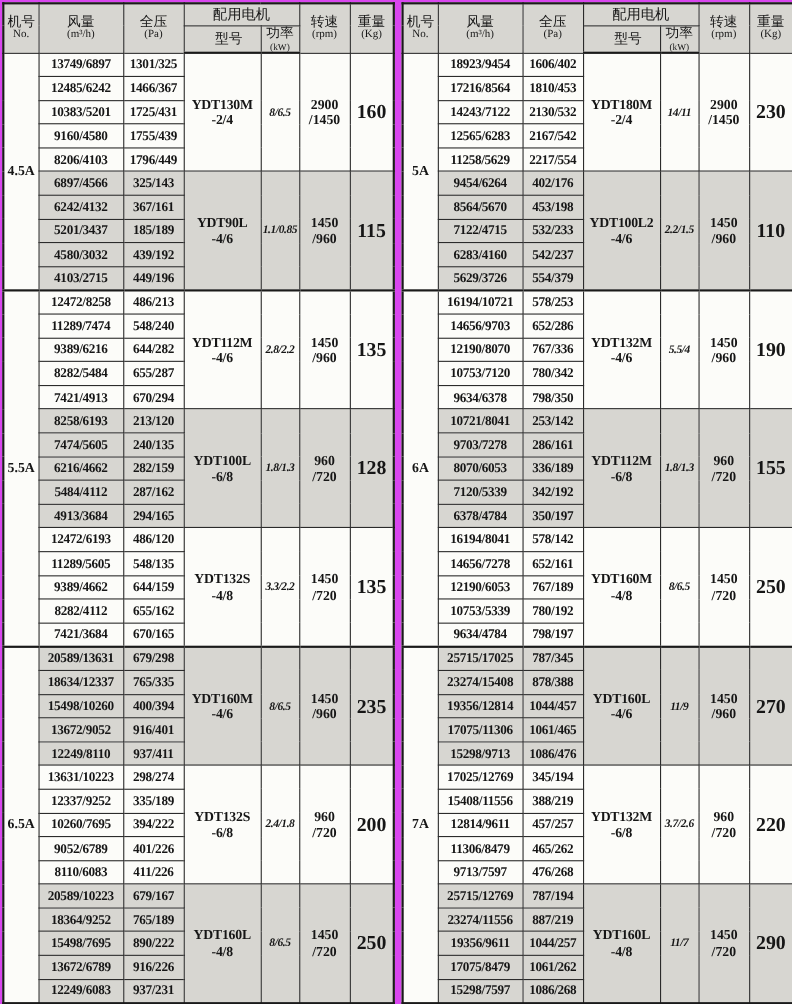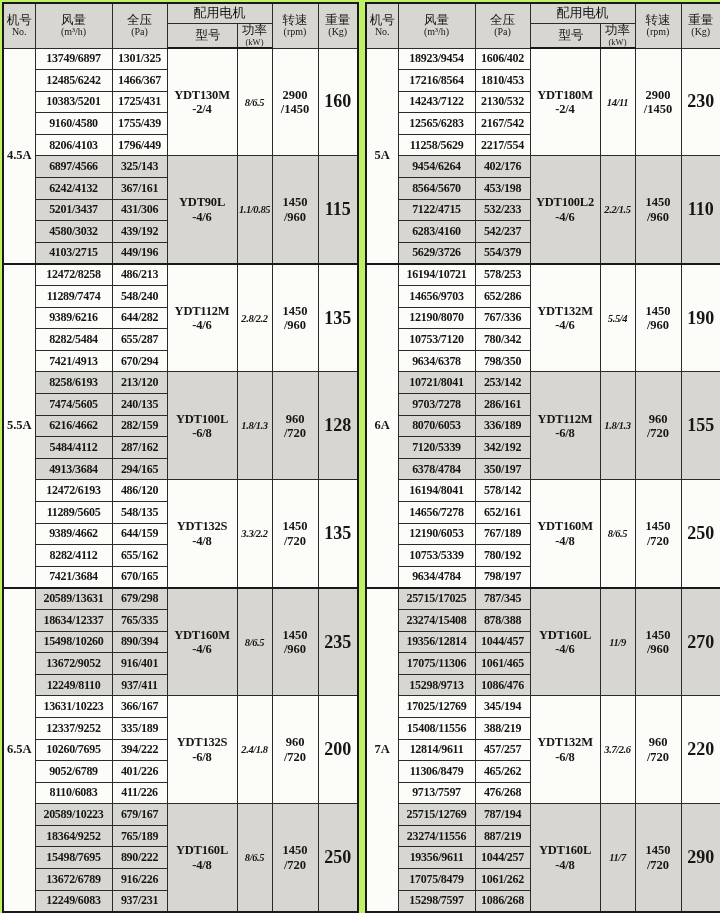--- a/index.html
+++ b/index.html
@@ -1,18 +1,18 @@
 <!DOCTYPE html>
 <html><head>
 <meta charset="utf-8">
 <style>
   html,body { margin:0; padding:0; background:#ffffff; }
   .sheet {
     width:720px; height:913px; box-sizing:border-box;
-    background:#bef264; padding:2px;
+    background:#d946ef; padding:2px;
     display:flex; gap:6px; align-items:flex-start;
     font-family:"Liberation Serif","DejaVu Serif",serif; color:#161616;
   }
   table.spec {
     border-collapse:collapse; table-layout:fixed;
     width:355px; border:2px solid #1a1a1a; background:#fcfcf9;
   }
   th, td {
     border:1px solid #2b2b2b; padding:0;
     text-align:center; vertical-align:middle; overflow:hidden;
@@ -119,21 +119,21 @@
           <td class="speed" rowspan="5">1450
 /960</td>
           <td class="weight" rowspan="5">115</td>
         </tr>
         <tr class="shaded">
           <td class="num">6242/4132</td>
           <td class="num">367/161</td>
         </tr>
         <tr class="shaded">
           <td class="num">5201/3437</td>
-          <td class="num">431/306</td>
+          <td class="num">185/189</td>
         </tr>
         <tr class="shaded">
           <td class="num">4580/3032</td>
           <td class="num">439/192</td>
         </tr>
         <tr class="shaded">
           <td class="num">4103/2715</td>
           <td class="num">449/196</td>
         </tr>
         <tr class="section-start">
@@ -225,33 +225,33 @@
           <td class="speed" rowspan="5">1450
 /960</td>
           <td class="weight" rowspan="5">235</td>
         </tr>
         <tr class="shaded">
           <td class="num">18634/12337</td>
           <td class="num">765/335</td>
         </tr>
         <tr class="shaded">
           <td class="num">15498/10260</td>
-          <td class="num">890/394</td>
+          <td class="num">400/394</td>
         </tr>
         <tr class="shaded">
           <td class="num">13672/9052</td>
           <td class="num">916/401</td>
         </tr>
         <tr class="shaded">
           <td class="num">12249/8110</td>
           <td class="num">937/411</td>
         </tr>
         <tr>
           <td class="num">13631/10223</td>
-          <td class="num">366/167</td>
+          <td class="num">298/274</td>
           <td class="motor" rowspan="5">YDT132S
 -6/8</td>
           <td class="power" rowspan="5">2.4/1.8</td>
           <td class="speed" rowspan="5">960
 /720</td>
           <td class="weight" rowspan="5">200</td>
         </tr>
         <tr>
           <td class="num">12337/9252</td>
           <td class="num">335/189</td>

